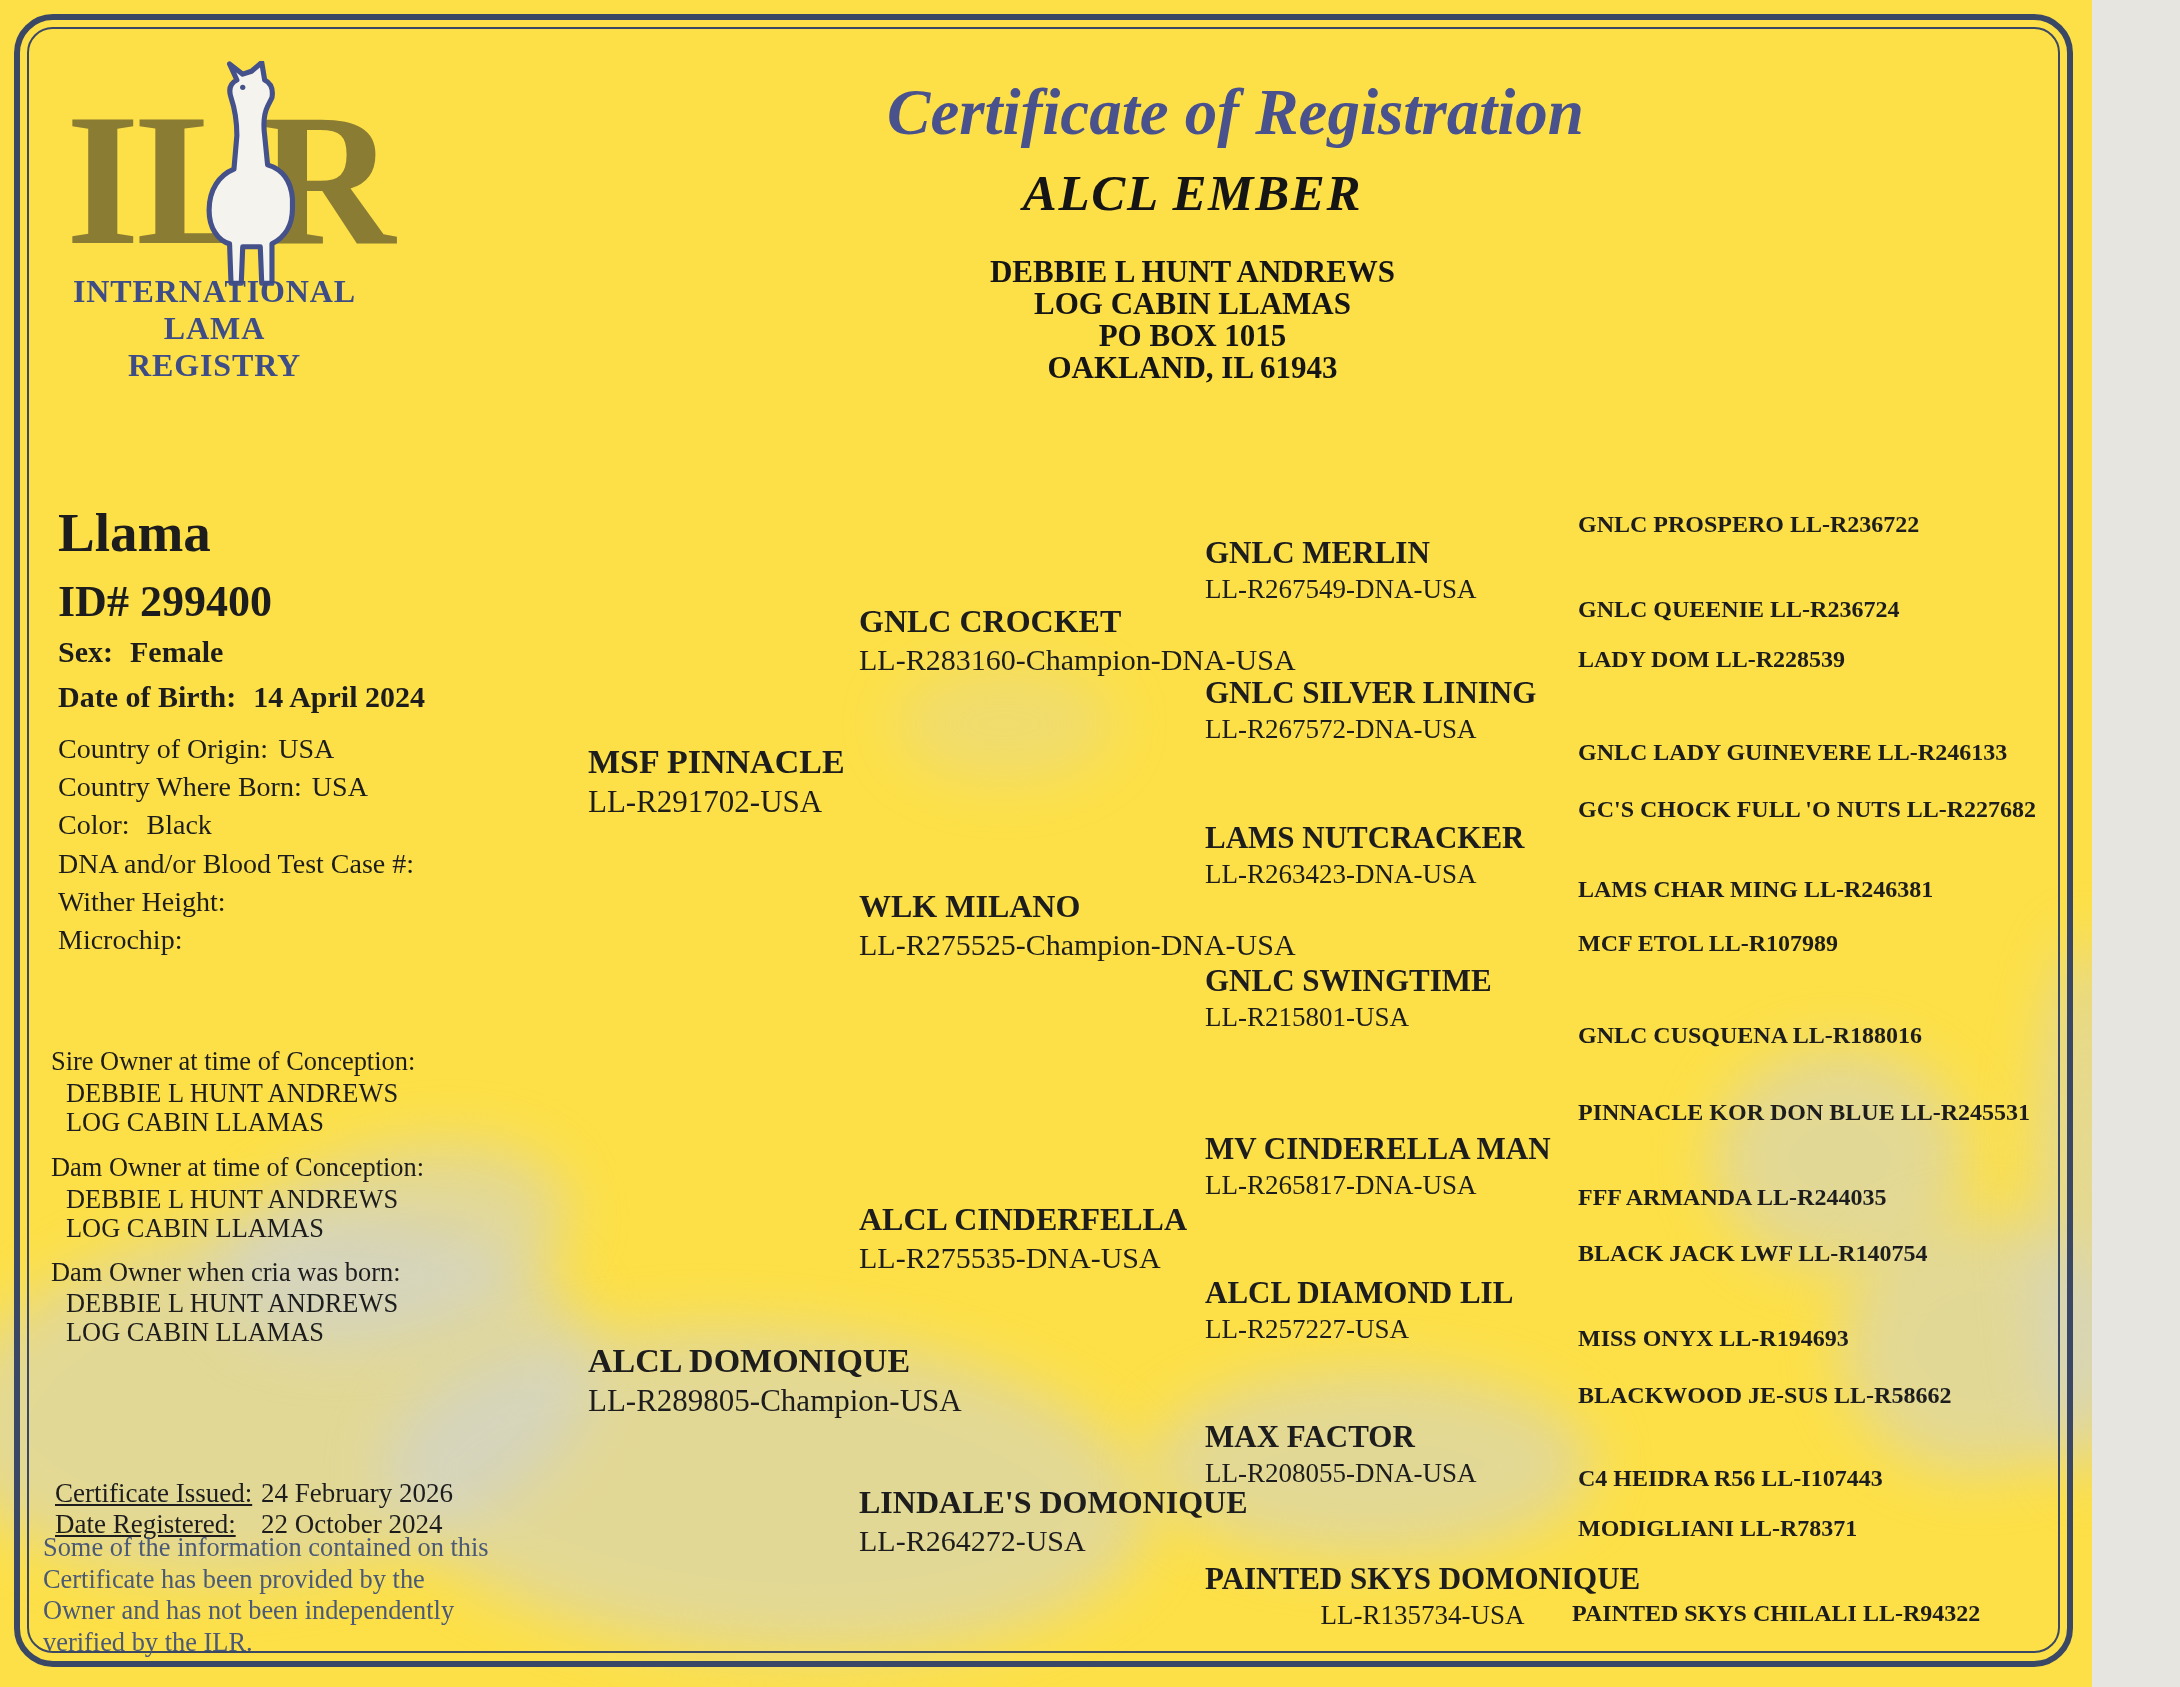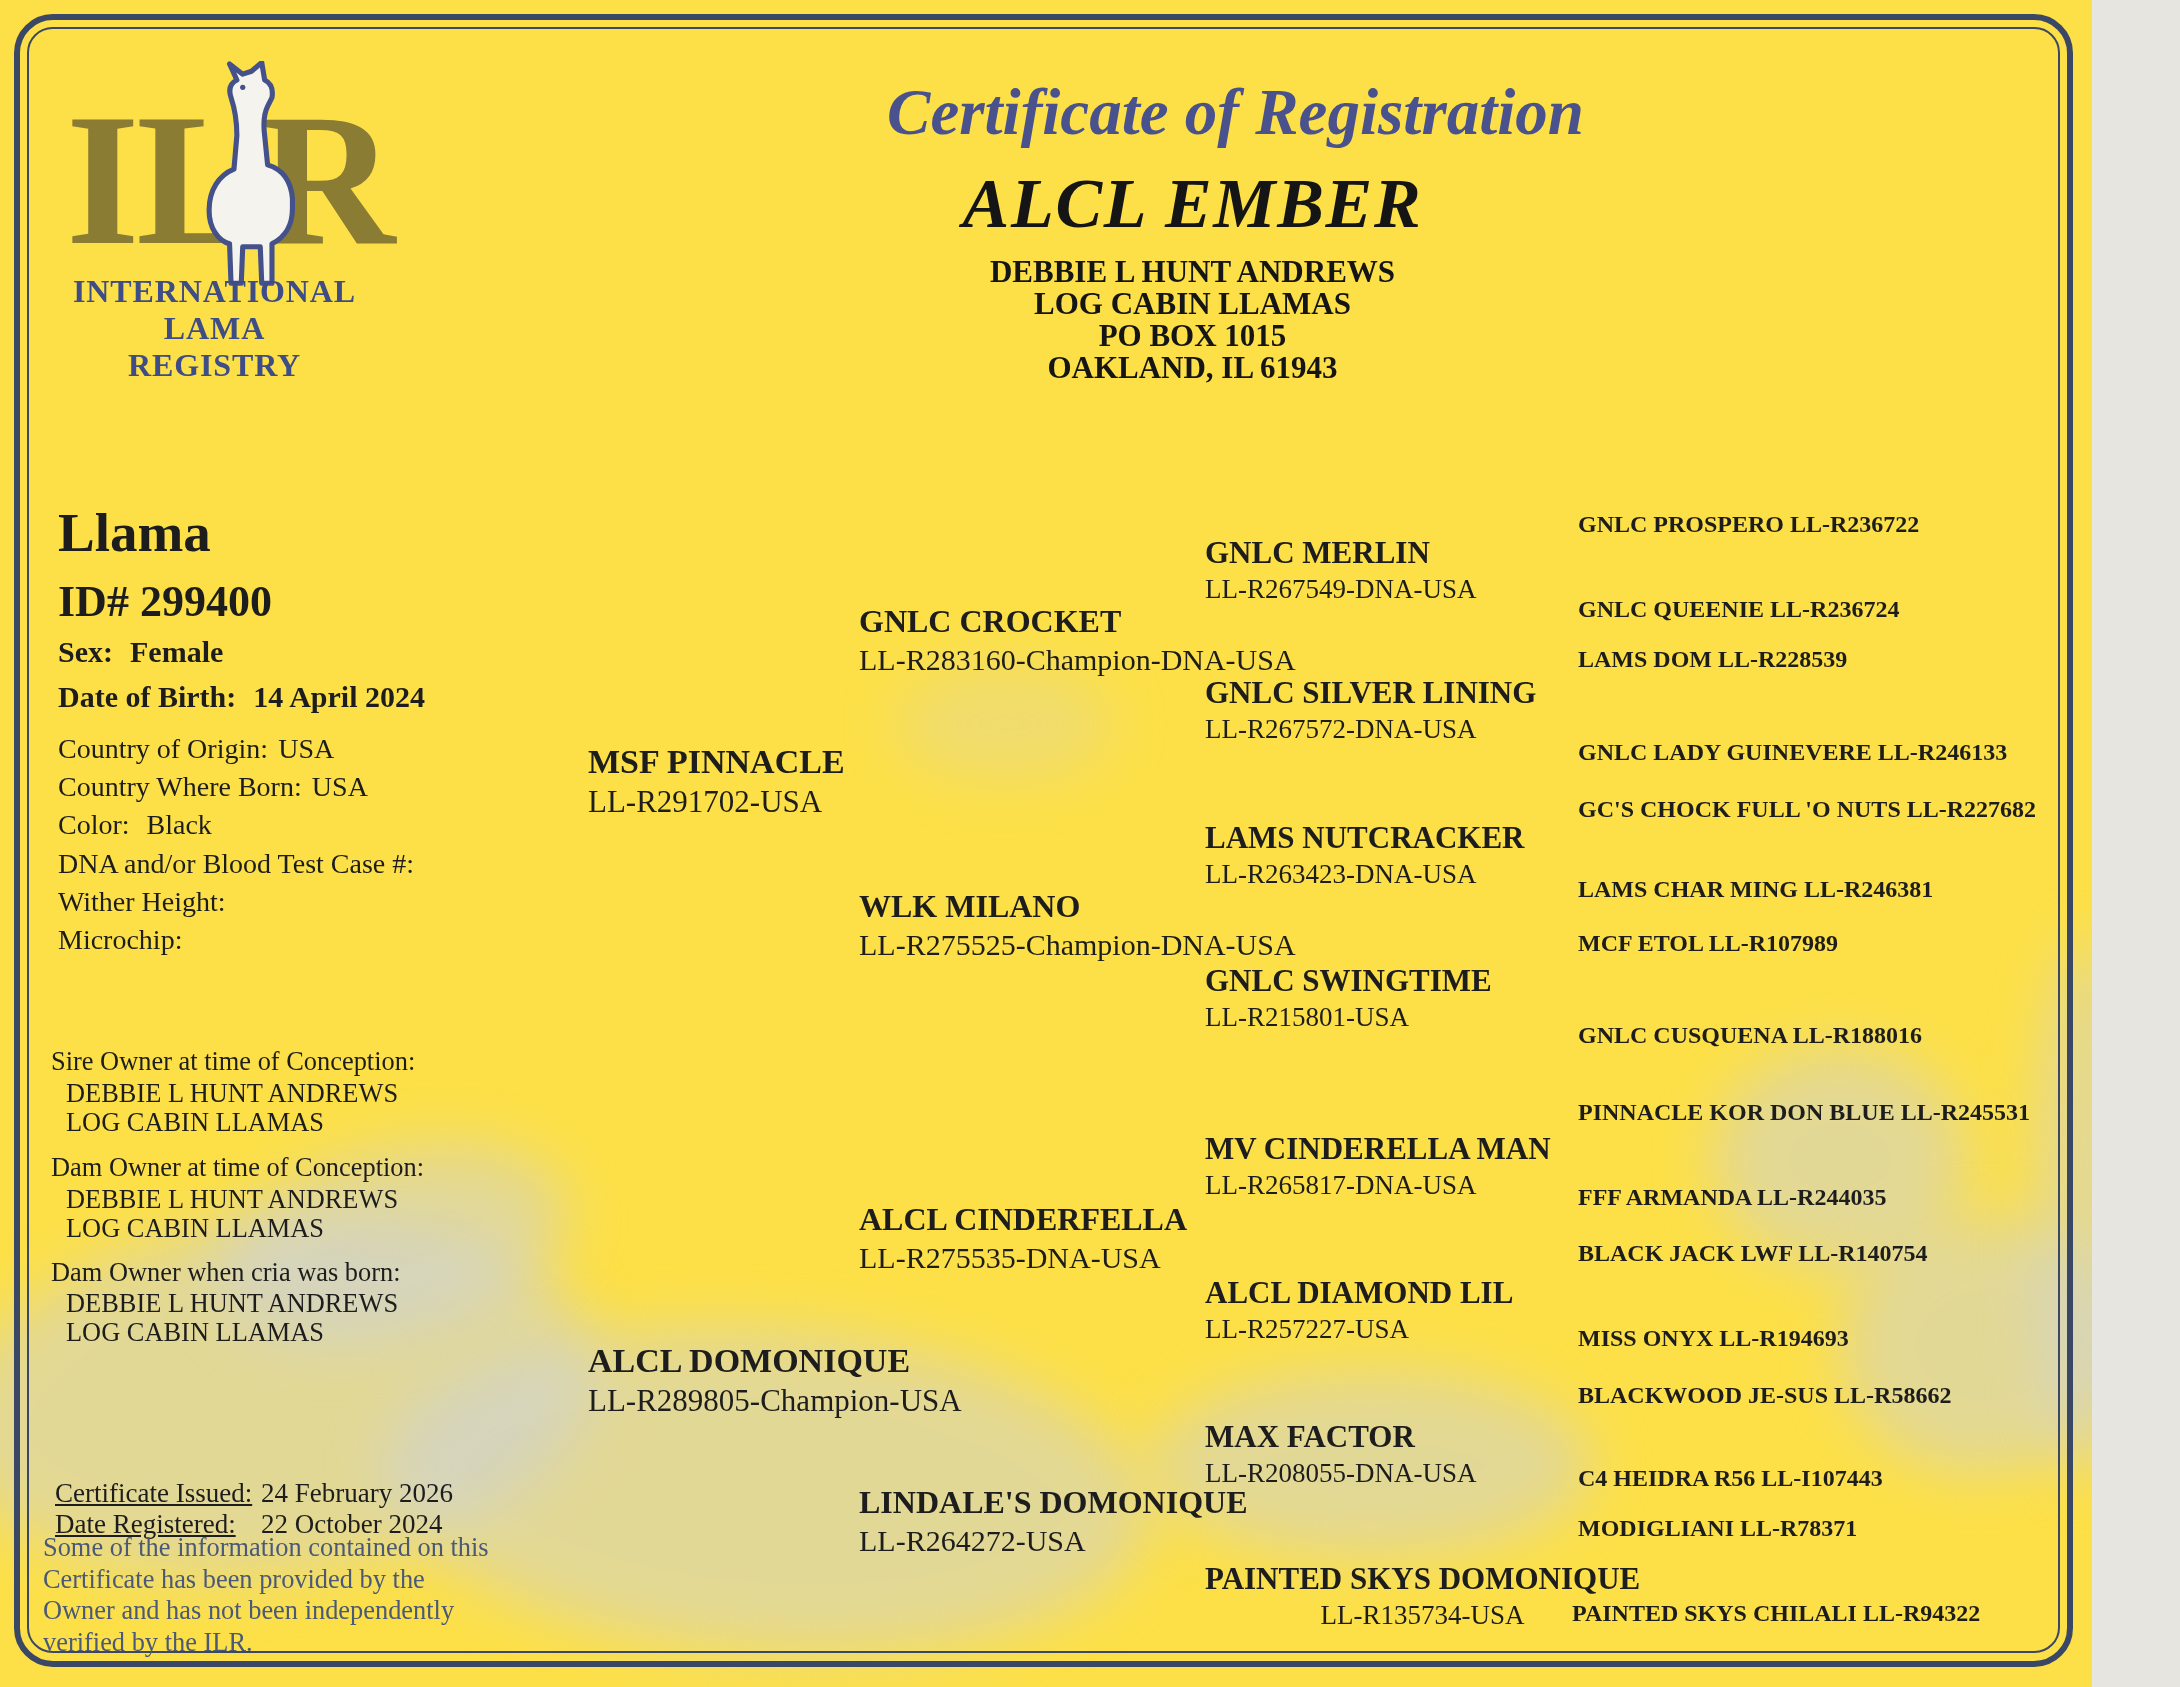--- a/index.html
+++ b/index.html
@@ -15,21 +15,21 @@
   .wm{position:absolute;background:#c9d1e2;opacity:.5;filter:blur(29px);border-radius:50%;}
   
   .border-outer{position:absolute;inset:13.6px 19px 20.4px 13.6px;border:6px solid #3a4765;border-radius:39px;}
   .border-inner{position:absolute;inset:27px 32px 34px 27px;border:2.6px solid #3a4765;border-radius:25.6px;}
   
   .logo-ilr{position:absolute;left:66px;top:85px;font-weight:bold;font-size:189px;line-height:1;color:#8b7c33;letter-spacing:-3.4px;}
   .logo-llama{position:absolute;left:177px;top:61px;}
   .logo-org{position:absolute;left:44px;top:273px;width:341px;text-align:center;color:#3e4d86;font-weight:bold;font-size:32px;line-height:37px;letter-spacing:0.9px;}
   
   .cert-title{position:absolute;left:852px;top:75px;width:767px;text-align:center;font-style:italic;font-size:65px;color:#4a528d;font-weight:600;}
-  .animal-name{position:absolute;left:809px;top:164px;width:767px;text-align:center;font-style:italic;font-weight:bold;font-size:70px;color:#151515;letter-spacing:1.7px;}
+  .animal-name{position:absolute;left:809px;top:164px;width:767px;text-align:center;font-style:italic;font-weight:bold;font-size:51px;color:#151515;letter-spacing:1.7px;}
   .owner-block{position:absolute;left:809px;top:256px;width:767px;text-align:center;font-weight:bold;font-size:31px;line-height:32px;color:#151515;}
   
   .species{position:absolute;left:58px;top:501px;font-weight:bold;font-size:55px;}
   .idnum{position:absolute;left:58px;top:576px;font-weight:bold;font-size:44px;}
   .drow{position:absolute;left:58px;font-size:28px;white-space:nowrap;}
   .drow.b{font-weight:bold;font-size:30px;}
   .drow .val{margin-left:17px;}
   
   .own-label{position:absolute;left:51px;font-size:26.4px;white-space:nowrap;}
   .own-line{position:absolute;left:66px;font-size:26.4px;white-space:nowrap;}
@@ -191,21 +191,21 @@
     <div class="nm">MAX FACTOR</div>
     <div class="rg">LL-R208055-DNA-USA</div>
   </div>
   <div class="ped g3" style="left:1205px;top:1561px;text-align:center;">
     <div class="nm">PAINTED SKYS DOMONIQUE</div>
     <div class="rg">LL-R135734-USA</div>
   </div>
 
   <div class="g4line" style="left:1578px;top:511px;">GNLC PROSPERO LL-R236722</div>
   <div class="g4line" style="left:1578px;top:596px;">GNLC QUEENIE LL-R236724</div>
-  <div class="g4line" style="left:1578px;top:646px;">LAMS DOM LL-R228539</div>
+  <div class="g4line" style="left:1578px;top:646px;">LADY DOM LL-R228539</div>
   <div class="g4line" style="left:1578px;top:739px;">GNLC LADY GUINEVERE LL-R246133</div>
   <div class="g4line" style="left:1578px;top:796px;">GC'S CHOCK FULL 'O NUTS LL-R227682</div>
   <div class="g4line" style="left:1578px;top:876px;">LAMS CHAR MING LL-R246381</div>
   <div class="g4line" style="left:1578px;top:930px;">MCF ETOL LL-R107989</div>
   <div class="g4line" style="left:1578px;top:1022px;">GNLC CUSQUENA LL-R188016</div>
   <div class="g4line" style="left:1578px;top:1099px;">PINNACLE KOR DON BLUE LL-R245531</div>
   <div class="g4line" style="left:1578px;top:1184px;">FFF ARMANDA LL-R244035</div>
   <div class="g4line" style="left:1578px;top:1240px;text-align:center;">BLACK JACK LWF LL-R140754</div>
   <div class="g4line" style="left:1578px;top:1325px;">MISS ONYX LL-R194693</div>
   <div class="g4line" style="left:1578px;top:1382px;">BLACKWOOD JE-SUS LL-R58662</div>

